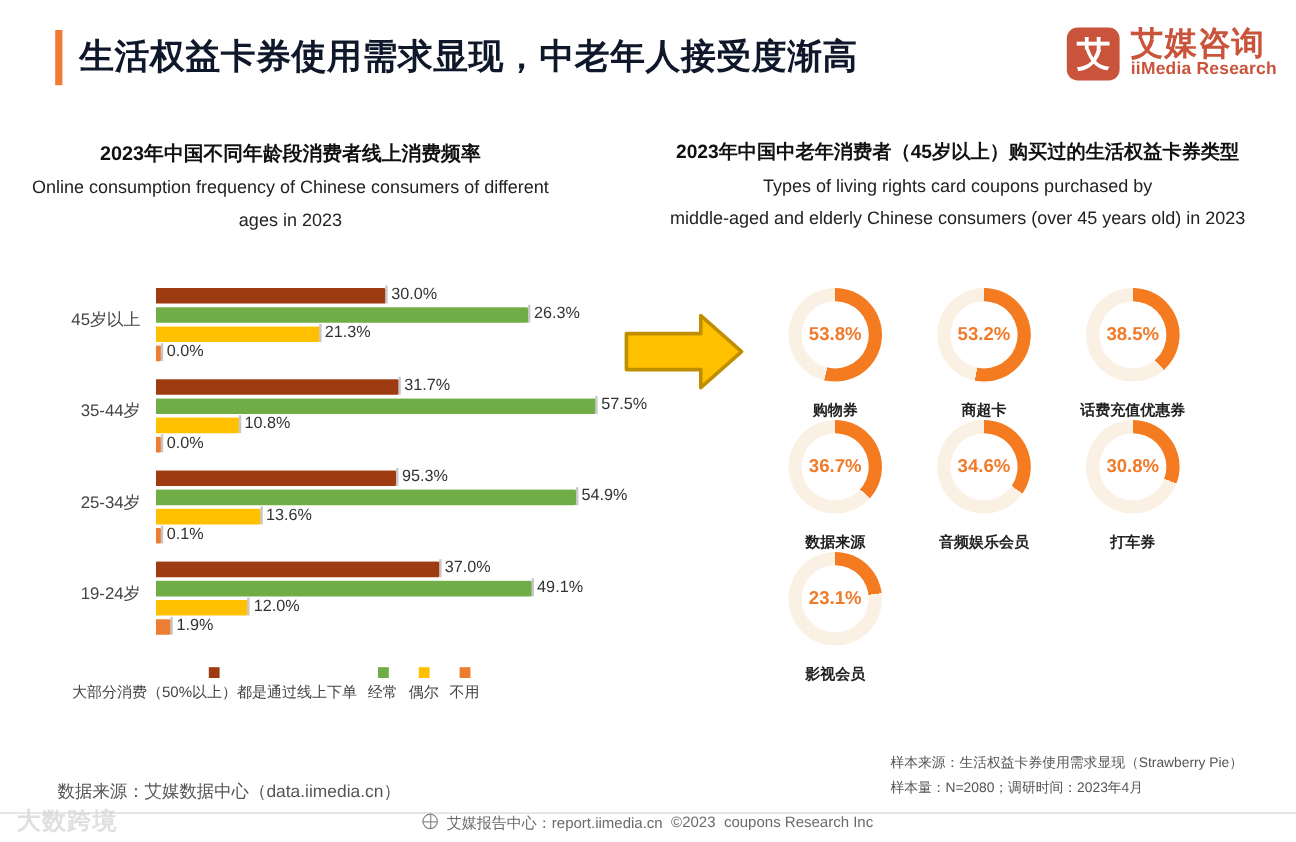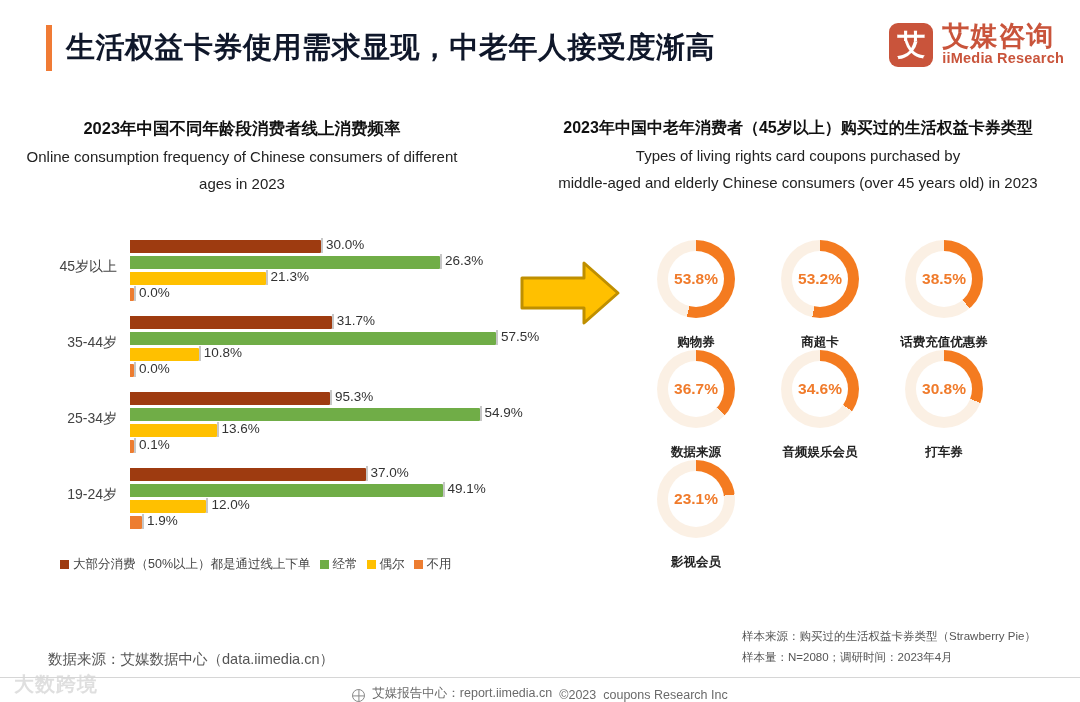--- a/index.html
+++ b/index.html
@@ -62,21 +62,21 @@
   .bar.c3 { background:#ED7D31; }
   .bar-val {
     position:absolute; top:-1px; font-size:13.5px; color:#333; white-space:nowrap;
   }
 
   
   .legend {
     position:absolute; left:60px; top:556px; width:450px;
     display:flex; align-items:center; gap:9px; font-size:12.5px; color:#444;
   }
-  .leg-item { display:flex; align-items:center; gap:4px; white-space:nowrap; }
+  .leg-item { display:flex; align-items:center; gap:4px; white-space:nowrap;flex-direction:column; }
   .swatch { width:9px; height:9px; display:inline-block; }
 
   
   .arrow { position:absolute; left:518px; top:258px; width:104px; height:70px; }
 
   
   .donuts { position:absolute; left:636px; top:240px; width:380px; height:340px; }
   .donut-cell { position:absolute; width:120px; text-align:center; }
   .ring { position:relative; width:78px; height:78px; margin:0 auto; border-radius:50%; }
   .ring-inner {
@@ -86,21 +86,21 @@
   }
   .ring-val { font-size:15.5px; font-weight:bold; color:#F07B2B; }
   .donut-label { margin-top:16px; font-size:12.5px; color:#222; font-weight:bold; white-space:nowrap;text-align:center; }
 
   
   .src-left { position:absolute; left:48px; top:650px; font-size:14.5px; color:#555; white-space:nowrap; }
   .src-right { position:absolute; left:742px; top:626px; font-size:11.5px; color:#555; line-height:1.85; }
   .footbar {
     position:absolute; left:0; bottom:0; width:1080px; height:25px;
     border-top:1px solid #d6d6d6;
-    display:flex; align-items:flex-end; justify-content:center; gap:7px;
+    display:flex; align-items:flex-start; justify-content:center; gap:7px;
     font-size:12.5px; color:#6a6a6a;
   }
   .globe { width:13px; height:13px; border-radius:50%; border:1.4px solid #8a8a8a; position:relative; }
   .globe::before { content:""; position:absolute; left:50%; top:-1px; width:1.2px; height:13px; background:#8a8a8a; transform:translateX(-50%); }
   .globe::after { content:""; position:absolute; top:50%; left:-1px; width:13px; height:1.2px; background:#8a8a8a; transform:translateY(-50%); }
   .watermark {
     position:absolute; left:14px; bottom:4px;
     font-size:20px; font-weight:bold; color:rgba(140,140,140,0.28);
     letter-spacing:1px; white-space:nowrap;
   }
@@ -300,21 +300,21 @@
           <div class="ring-inner">
             <span class="ring-val" style="color: rgb(240, 123, 43);">23.1%</span>
           </div>
         </div>
         <div class="donut-label">影视会员</div>
       </div>
     </div>
 
   <div class="src-left">数据来源：艾媒数据中心（data.iimedia.cn）</div>
   <div class="src-right">
-    <div>样本来源：购买过的生活权益卡券类型（Strawberry Pie）</div>
+    <div>样本来源：生活权益卡券使用需求显现（Strawberry Pie）</div>
     <div>样本量：N=2080；调研时间：2023年4月</div>
   </div>
   <div class="watermark">大数跨境</div>
   <div class="footbar">
     <span class="globe"></span>
     <span>艾媒报告中心：report.iimedia.cn</span>
     <span>©2023</span>
     <span>coupons Research Inc</span>
   </div>
 

